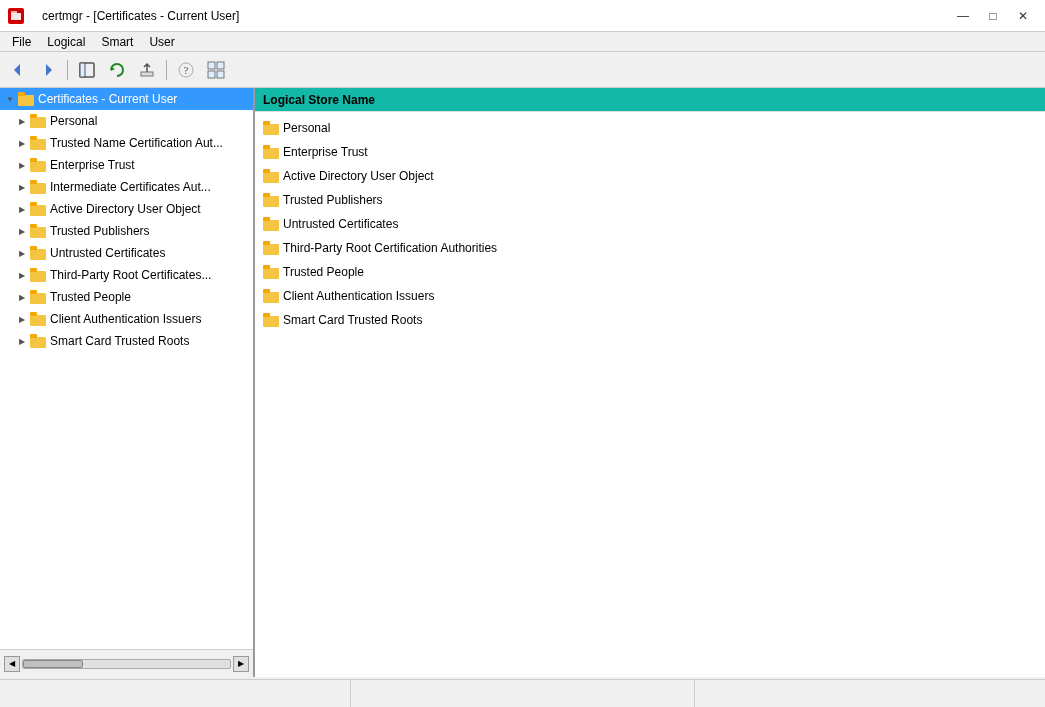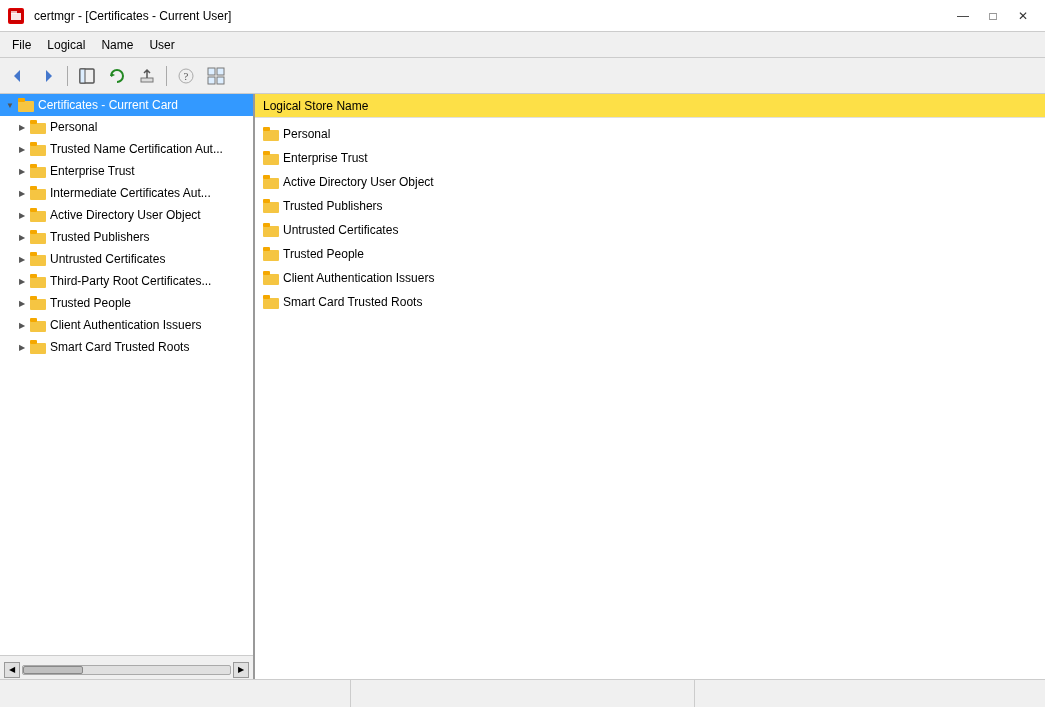--- a/index.html
+++ b/index.html
@@ -18,21 +18,21 @@
       border-bottom: 1px solid #ccc;
       display: flex;
       align-items: center;
       justify-content: space-between;
       padding: 4px 8px;
       height: 32px;
     }
     .title-bar-left {
       display: flex;
       align-items: center;
-      gap: 10px;
+      gap: 18px;
     }
     .app-icon {
       width: 16px;
       height: 16px;
       background: #d00;
       border-radius: 2px;
       display: flex;
       align-items: center;
       justify-content: center;
       font-size: 9px;
@@ -59,21 +59,21 @@
       justify-content: center;
       color: #333;
     }
 
     
     .menu-bar {
       background: #f0f0f0;
       border-bottom: 1px solid #ccc;
       display: flex;
       align-items: center;
-      height: 26px;
+      height: 20px;
       padding: 0 4px;
     }
     .menu-item {
       padding: 2px 8px;
       cursor: pointer;
       font-size: 12px;
       color: #000;
     }
 
     
@@ -215,24 +215,24 @@
     
     .right-panel {
       flex: 1;
       background: white;
       overflow-y: auto;
       padding: 0;
     }
     .right-panel-header {
       padding: 4px 8px;
       font-size: 12px;
-      font-weight: normal;
+      font-weight: bold;
       color: #000;
       border-bottom: 1px solid #e0e0e0;
-      background: #fde047;
+      background: #14b8a6;
       height: 24px;
       display: flex;
       align-items: center;
     }
     .right-panel-items {
       padding: 4px 0;
     }
     .right-item {
       display: flex;
       align-items: center;
@@ -289,21 +289,21 @@
   <div class="title-bar-right">
     <button class="window-btn">—</button>
     <button class="window-btn">□</button>
     <button class="window-btn close">✕</button>
   </div>
 </div>
 
 <div class="menu-bar">
   <span class="menu-item">File</span>
   <span class="menu-item">Logical</span>
-  <span class="menu-item">Name</span>
+  <span class="menu-item">Smart</span>
   <span class="menu-item">User</span>
 </div>
 
 <div class="toolbar">
   <button class="toolbar-btn">
     <svg width="16" height="16" viewBox="0 0 16 16">
         <polygon points="10,2 4,8 10,14" fill="#4477cc"></polygon>
       </svg>
   </button>
   <button class="toolbar-btn">
@@ -353,21 +353,21 @@
     <div class="left-panel-content">
 
       <div class="tree-root">
         <div class="tree-arrow">▼</div>
         <div class="folder-icon">
           <svg viewBox="0 0 16 14" width="16" height="14">
             <rect x="0" y="3" width="16" height="11" rx="1" fill="#f5c542"></rect>
             <rect x="0" y="0" width="7" height="4" rx="1" fill="#f5a800"></rect>
           </svg>
         </div>
-        <span style="font-size:12px; white-space:nowrap; overflow:hidden; color:white;">Certificates - Current Card</span>
+        <span style="font-size:12px; white-space:nowrap; overflow:hidden; color:white;">Certificates - Current User</span>
       </div>
 
       <div class="tree-item">
         <div class="tree-arrow">▶</div>
         <svg class="folder-svg" viewBox="0 0 16 14">
             <rect x="0" y="3" width="16" height="11" rx="1" fill="#f5c542"></rect>
             <rect x="0" y="0" width="7" height="4" rx="1" fill="#f5a800"></rect>
           </svg>
         <span class="tree-label">Personal</span>
       </div>
@@ -514,20 +514,27 @@
       </div>
 
       <div class="right-item">
         <svg class="folder-svg" viewBox="0 0 16 14">
             <rect x="0" y="3" width="16" height="11" rx="1" fill="#f5c542"></rect>
             <rect x="0" y="0" width="7" height="4" rx="1" fill="#f5a800"></rect>
           </svg>
         <span>Untrusted Certificates</span>
       </div>
 
+      <div class="right-item">
+        <svg class="folder-svg" viewBox="0 0 16 14">
+            <rect x="0" y="3" width="16" height="11" rx="1" fill="#f5c542"></rect>
+            <rect x="0" y="0" width="7" height="4" rx="1" fill="#f5a800"></rect>
+          </svg>
+        <span>Third-Party Root Certification Authorities</span>
+      </div>
 
       <div class="right-item">
         <svg class="folder-svg" viewBox="0 0 16 14">
             <rect x="0" y="3" width="16" height="11" rx="1" fill="#f5c542"></rect>
             <rect x="0" y="0" width="7" height="4" rx="1" fill="#f5a800"></rect>
           </svg>
         <span>Trusted People</span>
       </div>
 
       <div class="right-item">

